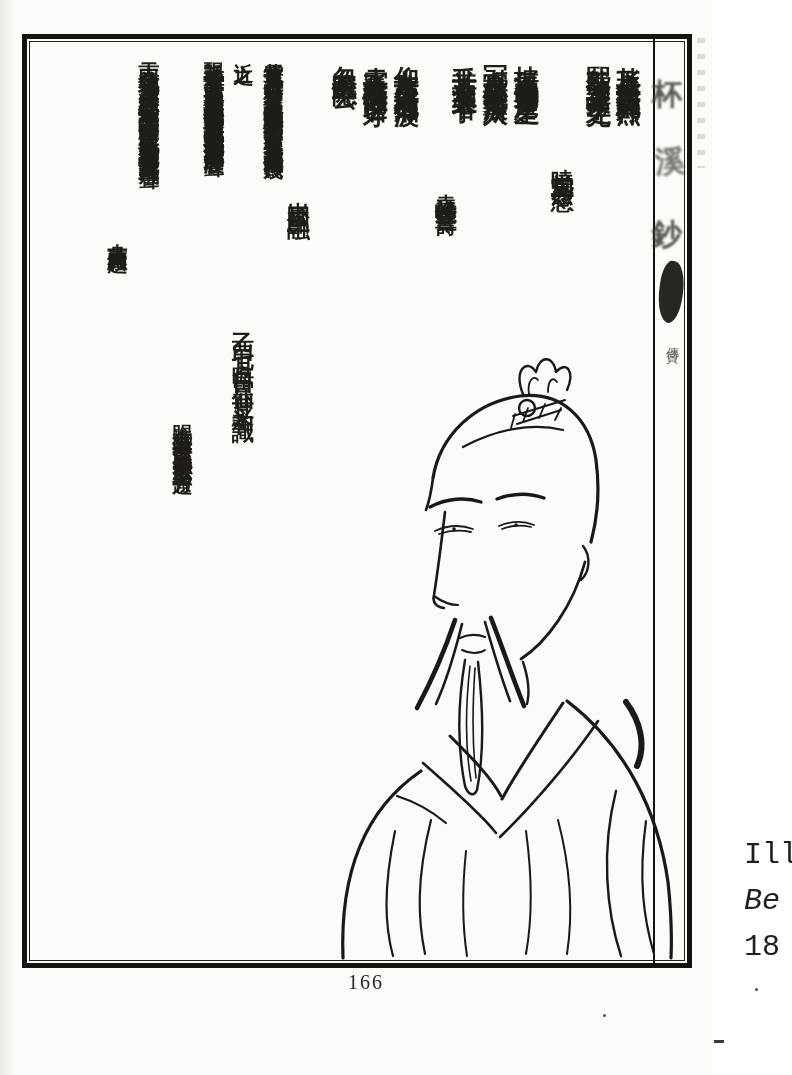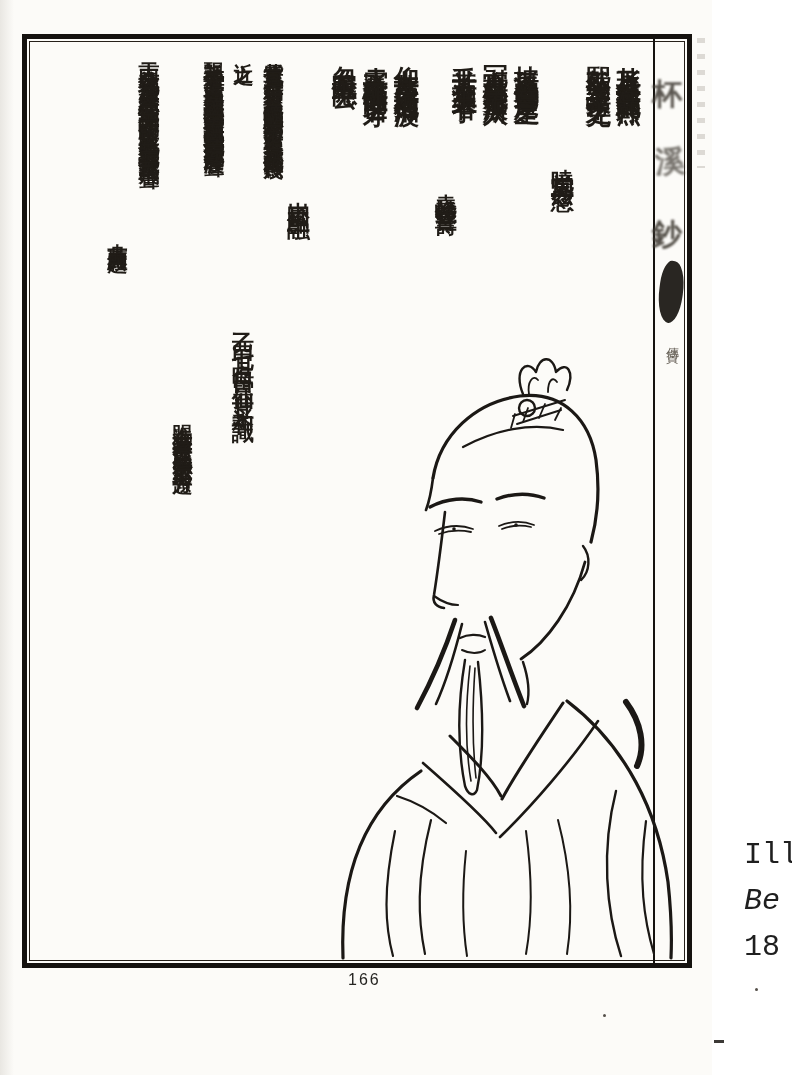--- a/index.html
+++ b/index.html
@@ -77,22 +77,22 @@
   .col13b{left:232px;top:315px;font-size:22px;letter-spacing:8px;}
   .col14{left:203px;top:46px;font-size:21px;letter-spacing:2.5px;}
   .col15{left:173px;top:408px;letter-spacing:3px;}
   .col16{left:138px;top:46px;font-size:21px;letter-spacing:3px;}
   .col17{left:108px;top:228px;font-size:20px;letter-spacing:2px;}
   
   .portrait{position:absolute;left:315px;top:350px;}
   
   .page-number{
     position:absolute;left:348px;top:971px;
-    font-family:Liberation Sans, sans-serif;
-    font-size:16px;color:#262522;letter-spacing:2px;
+    font-family:Liberation Serif, serif;
+    font-size:20px;color:#262522;letter-spacing:2px;
     border-top:0;text-decoration:none;
   }
   
   .caption-line{
     position:absolute;left:744px;
     font-family:Liberation Mono, monospace;
     font-size:30px;color:#1f1f1f;white-space:nowrap;text-align:center;
   }
   .cap1{top:838px;}
   .cap2{top:884px;font-style:italic;}

